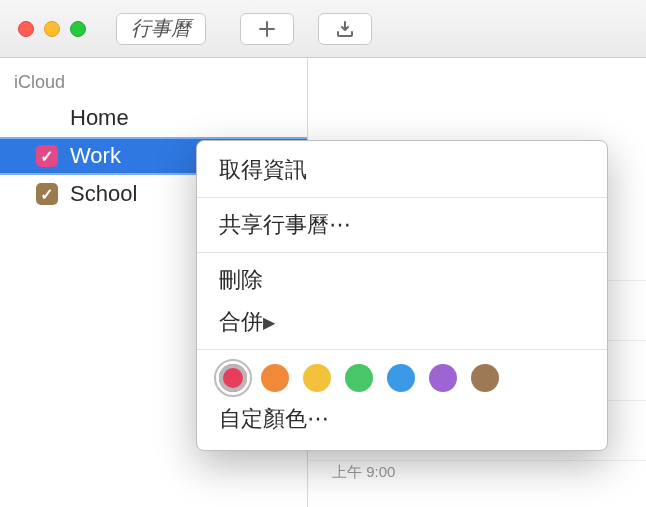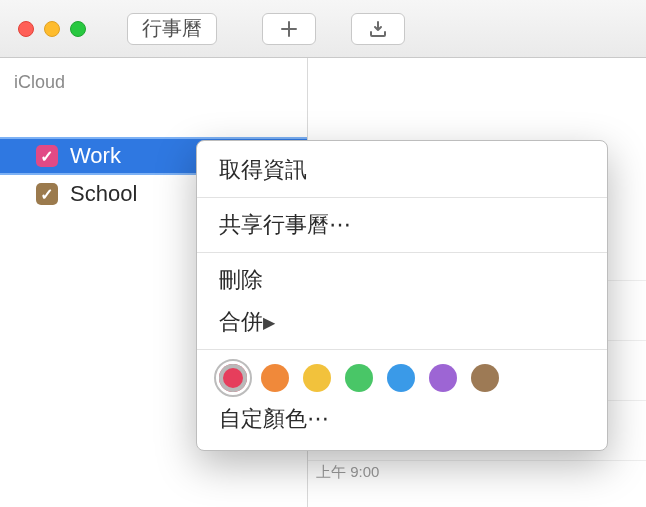--- a/index.html
+++ b/index.html
@@ -11,21 +11,22 @@
     overflow: hidden;
     position: relative;
   }
   .titlebar {
     height: 58px;
     background: linear-gradient(#f6f6f6, #eaeaea);
     border-bottom: 1px solid #c9c9c9;
     display: flex;
     align-items: center;
     padding: 0 14px;
-    gap: 21px;
+    gap: 10px;
+    font-style: italic;
   }
   .traffic { display: flex; gap: 10px; margin-right: 20px; margin-left: 4px;}
   .tl-dot { width: 16px; height: 16px; border-radius: 50%; }
   .tl-close { background: #ff5f57; border: 1px solid #e24238; }
   .tl-min { background: #febc2e; border: 1px solid #dfa023; }
   .tl-zoom { background: #28c840; border: 1px solid #20a532; }
   .tb-btn {
     height: 32px;
     background: #fff;
     border: 1px solid #c8c8c8;
@@ -144,21 +145,21 @@
   .sw.sel::after{
     content:"";
     position:absolute;
     left:-5px; top:-5px; right:-5px; bottom:-5px;
     border:2px solid #bcbcbc;
     border-radius:50%;
   }
 
   .time-label {
     position: absolute;
-    left: 316px;
+    left: 332px;
     top: 463px;
     font-size: 15px;
     color: #9a9a9a;
   }
 </style>
 </head>
 <body>
 
 <div class="titlebar">
   <div class="traffic">
@@ -181,20 +182,21 @@
     </svg>
   </div>
 </div>
 
 <div class="content">
   <div class="sidebar">
     <div class="section-title">iCloud</div>
 
     <div class="cal-row">
       <span class="chk" style="#35c65f">✓</span>
+      <span>Home</span>
     </div>
 
     <div class="cal-row selected">
       <span class="chk" style="background:#e14a86">✓</span>
       <span>Work</span>
     </div>
 
     <div class="cal-row">
       <span class="chk" style="background:#9b7a4d">✓</span>
       <span>School</span>

